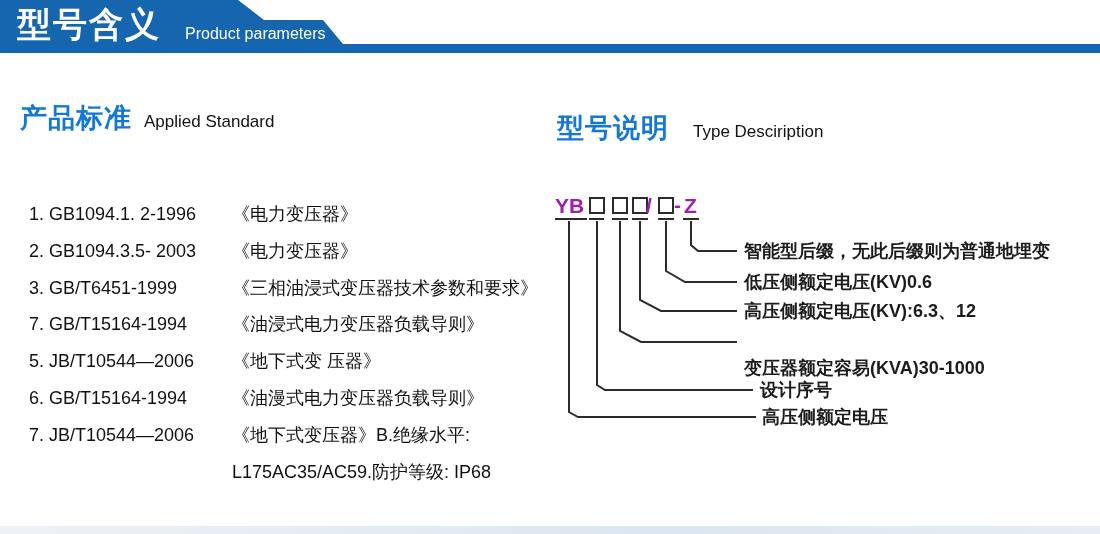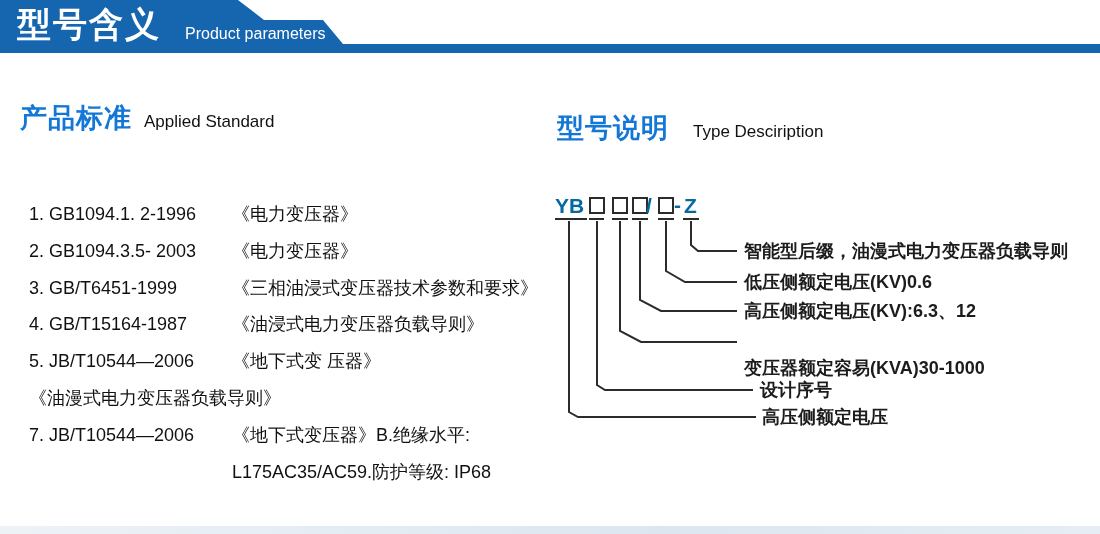--- a/index.html
+++ b/index.html
@@ -79,21 +79,21 @@
   .diagram-svg {
     position: absolute;
     left: 0; top: 0;
     width: 1100px; height: 534px;
   }
   .code-sym {
     position: absolute;
     font-weight: 700;
     font-size: 21px;
     line-height: 21px;
-    color: #0369a1;
+    color: #a21caf;
     white-space: nowrap;
   }
   .diagram-label {
     position: absolute;
     font-size: 18px;
     line-height: 18px;
     font-weight: 700;
     color: #1c1c1c;
     white-space: nowrap;
   }
@@ -132,28 +132,29 @@
     </li>
     <li>
       <span class="std-code">2. GB1094.3.5- 2003</span>
       <span class="std-title">《电力变压器》</span>
     </li>
     <li>
       <span class="std-code">3. GB/T6451-1999</span>
       <span class="std-title">《三相油浸式变压器技术参数和要求》</span>
     </li>
     <li>
-      <span class="std-code">4. GB/T15164-1987</span>
+      <span class="std-code">7. GB/T15164-1994</span>
       <span class="std-title">《油浸式电力变压器负载导则》</span>
     </li>
     <li>
       <span class="std-code">5. JB/T10544—2006</span>
       <span class="std-title">《地下式变 压器》</span>
     </li>
     <li>
+      <span class="std-code">6. GB/T15164-1994</span>
       <span class="std-title">《油漫式电力变压器负载导则》</span>
     </li>
     <li>
       <span class="std-code">7. JB/T10544—2006</span>
       <span class="std-title">《地下式变压器》B.绝缘水平:</span>
     </li>
     <li>
       <span class="std-code"></span>
       <span class="std-title">L175AC35/AC59.防护等级: IP68</span>
     </li>
@@ -181,21 +182,21 @@
       <rect x="633" y="198" width="14" height="15" fill="#ffffff"></rect>
       <rect x="659" y="198" width="14" height="15" fill="#ffffff"></rect>
     </g>
   </svg>
 
   <span class="code-sym" style="left:555px; top:195px;">YB</span>
   <span class="code-sym" style="left:646px; top:195px;">/</span>
   <span class="code-sym" style="left:674px; top:194px;">-</span>
   <span class="code-sym" style="left:684px; top:195px;">Z</span>
 
-  <span class="diagram-label" style="left:744px; top:242px;">智能型后缀，油漫式电力变压器负载导则</span>
+  <span class="diagram-label" style="left:744px; top:242px;">智能型后缀，无此后缀则为普通地埋变</span>
   <span class="diagram-label" style="left:744px; top:273px;">低压侧额定电压(KV)0.6</span>
   <span class="diagram-label" style="left:744px; top:302px;">高压侧额定电压(KV):6.3、12</span>
   <span class="diagram-label" style="left:744px; top:333px;margin-top:26px;">变压器额定容易(KVA)30-1000</span>
   <span class="diagram-label" style="left:760px; top:381px;">设计序号</span>
   <span class="diagram-label" style="left:762px; top:408px;">高压侧额定电压</span>
 
   <div class="footer-bar"></div>
 
 </div>
 

